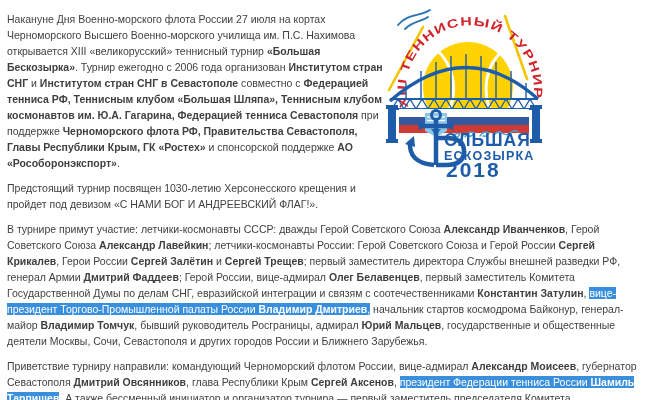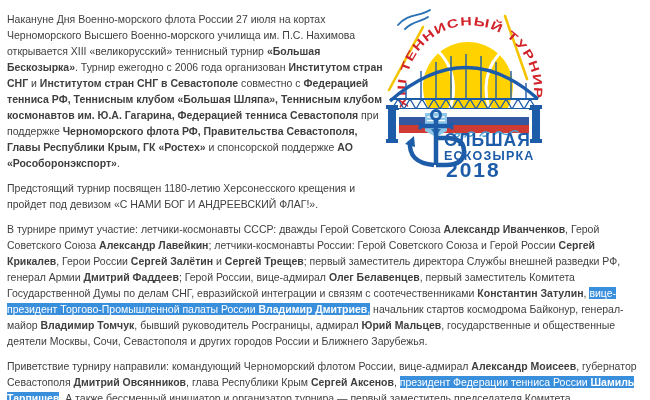--- a/index.html
+++ b/index.html
@@ -108,18 +108,18 @@
 
     <g fill="#1d5ca8">
       <text x="58" y="141" font-size="17.5" font-weight="bold" letter-spacing="1">ОЛЬШАЯ</text>
       <text x="58" y="155" font-size="12.5" font-weight="bold" letter-spacing="1.2">ЕСКОЗЫРКА</text>
       <text x="60" y="172" font-size="21" font-weight="900" letter-spacing="2">2018</text>
     </g>
   </svg>
 
   <div class="text-col" style="color: rgb(63, 63, 63);">
       <p class="para narrow"><span>Накануне Дня Военно-морского флота России 27 июля на кортах Черноморского Высшего Военно-морского училища им. П.С. Нахимова открывается XIII «великорусский» теннисный турнир </span><span class="b">«Большая Бескозырка»</span><span>. Турнир ежегодно с 2006 года организован </span><span class="b">Институтом стран СНГ</span><span> и </span><span class="b">Институтом стран СНГ в Севастополе</span><span> совместно с </span><span class="b">Федерацией тенниса РФ, Теннисным клубом «Большая Шляпа», Теннисным клубом космонавтов им. Ю.А. Гагарина, Федерацией тенниса Севастополя</span><span> при поддержке </span><span class="b">Черноморского флота РФ, Правительства Севастополя, Главы Республики Крым, ГК «Ростех»</span><span> и спонсорской поддержке </span><span class="b">АО «Рособоронэкспорт»</span><span>.</span></p>
-      <p class="para narrow"><span>Предстоящий турнир посвящен 1180-летию Херсонесского крещения и пройдет под девизом «С НАМИ БОГ И АНДРЕЕВСКИЙ ФЛАГ!».</span></p>
+      <p class="para narrow"><span>Предстоящий турнир посвящен 1030-летию Херсонесского крещения и пройдет под девизом «С НАМИ БОГ И АНДРЕЕВСКИЙ ФЛАГ!».</span></p>
       <p class="para"><span>В турнире примут участие: летчики-космонавты СССР: дважды Герой Советского Союза </span><span class="b">Александр Иванченков</span><span>, Герой Советского Союза </span><span class="b">Александр Лавейкин</span><span>; летчики-космонавты России: Герой Советского Союза и Герой России </span><span class="b">Сергей Крикалев</span><span>, Герои России </span><span class="b">Сергей Залётин</span><span> и </span><span class="b">Сергей Трещев</span><span>; первый заместитель директора Службы внешней разведки РФ, генерал Армии </span><span class="b">Дмитрий Фаддеев</span><span>; Герой России, вице-адмирал </span><span class="b">Олег Белавенцев</span><span>, первый заместитель Комитета Государственной Думы по делам СНГ, евразийской интеграции и связям с соотечественниками </span><span class="b">Константин Затулин</span><span>, </span><span class="hl" style="background: rgb(58, 143, 221);">вице-президент Торгово-Промышленной палаты России </span><span class="b hl" style="background: rgb(58, 143, 221);">Владимир Дмитриев</span><span class="hl" style="background: rgb(58, 143, 221);">,</span><span> начальник стартов космодрома Байконур, генерал-майор </span><span class="b">Владимир Томчук</span><span>, бывший руководитель Росграницы, адмирал </span><span class="b">Юрий Мальцев</span><span>, государственные и общественные деятели Москвы, Сочи, Севастополя и других городов России и Ближнего Зарубежья.</span></p>
       <p class="para"><span>Приветствие турниру направили: командующий Черноморский флотом России, вице-адмирал </span><span class="b">Александр Моисеев</span><span>, губернатор Севастополя </span><span class="b">Дмитрий Овсянников</span><span>, глава Республики Крым </span><span class="b">Сергей Аксенов</span><span>, </span><span class="hl" style="background: rgb(58, 143, 221);">президент Федерации тенниса России </span><span class="b hl" style="background: rgb(58, 143, 221);">Шамиль Тарпищев</span><span>. А также бессменный инициатор и организатор турнира — первый заместитель председателя Комитета Государственной Думы РФ по делам СНГ, евразийской интеграции и связям с соотечественниками, руководитель Института стран СНГ </span></p>
     </div>
 
 </div>
 
 </body></html>

